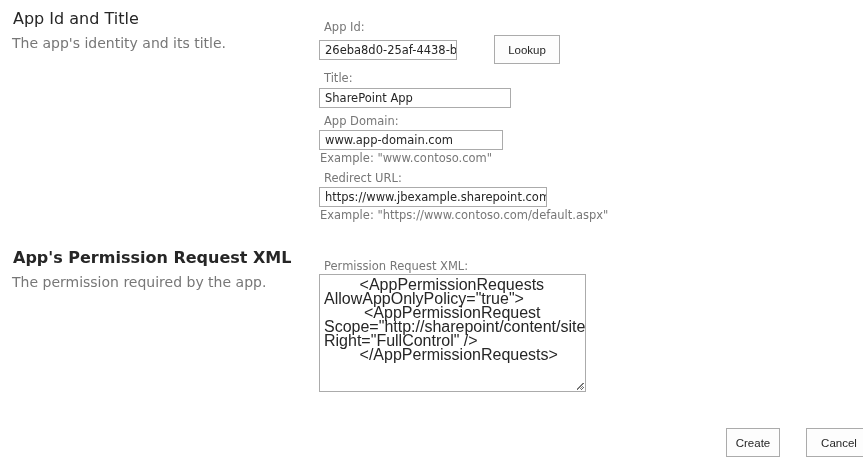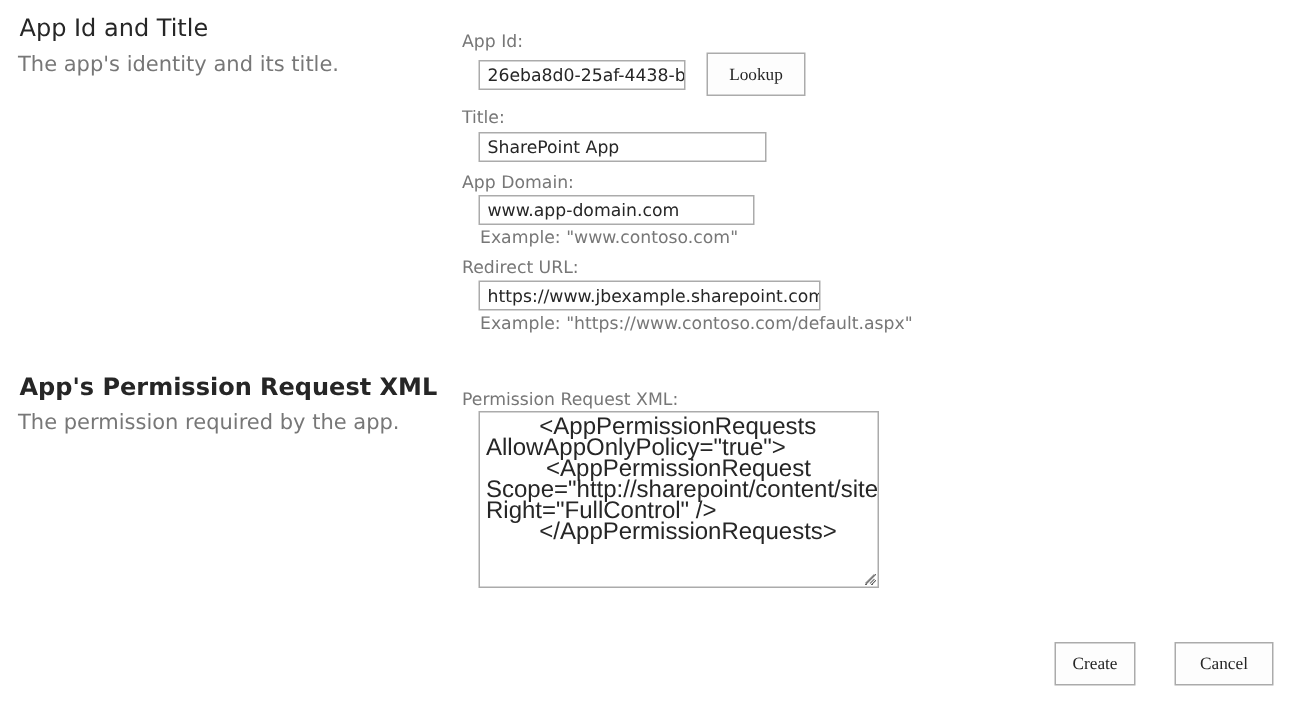--- a/index.html
+++ b/index.html
@@ -1,28 +1,28 @@
 <!DOCTYPE html>
 <html><head>
   <meta charset="utf-8">
   <style>
     html, body { margin:0; padding:0; background:#ffffff; }
     body { width:863px; height:471px; position:relative; overflow:hidden;
            font-family: "DejaVu Sans", "Liberation Sans", sans-serif; color:#444; }
     .abs { position:absolute; }
     .sec-title { font-size:16px; color:#262626; }
     .sec-desc { font-size:14px; color:#777; }
-    .label { font-size:11.5px; color:#777; }
+    .label { font-size:11.5px; color:#777;margin-left:16px; }
     .example { font-size:11.5px; color:#777; }
     .input { position:absolute; box-sizing:border-box; border:1px solid #ababab; background:#fff;
              font-family: "DejaVu Sans", "Liberation Sans", sans-serif; font-size:11.5px; color:#262626;
              padding:0 5px; height:20px; line-height:18px; white-space:nowrap; overflow:hidden; }
     .btn { position:absolute; box-sizing:border-box; border:1px solid #ababab; background:#fdfdfd;
-           font-family: Liberation Serif, serif; font-size:11.5px; color:#262626;
-           text-align:center; cursor:pointer; padding:0; }
+           font-family: Liberation Sans, sans-serif; font-size:11.5px; color:#262626;
+           text-align:center; cursor:pointer; padding:0;margin-left:23px; }
     .textarea { position:absolute; box-sizing:border-box; border:1px solid #ababab; background:#fff;
                 font-family: "Liberation Sans", sans-serif; font-size:16px; color:#262626;
                 padding:3px 4px; line-height:14px; white-space:pre-wrap; overflow:hidden; resize:both; }
   </style>
 </head>
 <body>
 
 <div class="abs sec-title" style="left:13px; top:9px;">App Id and Title</div>
 <div class="abs sec-desc" style="left:12px; top:35px;">The app's identity and its title.</div>
 

